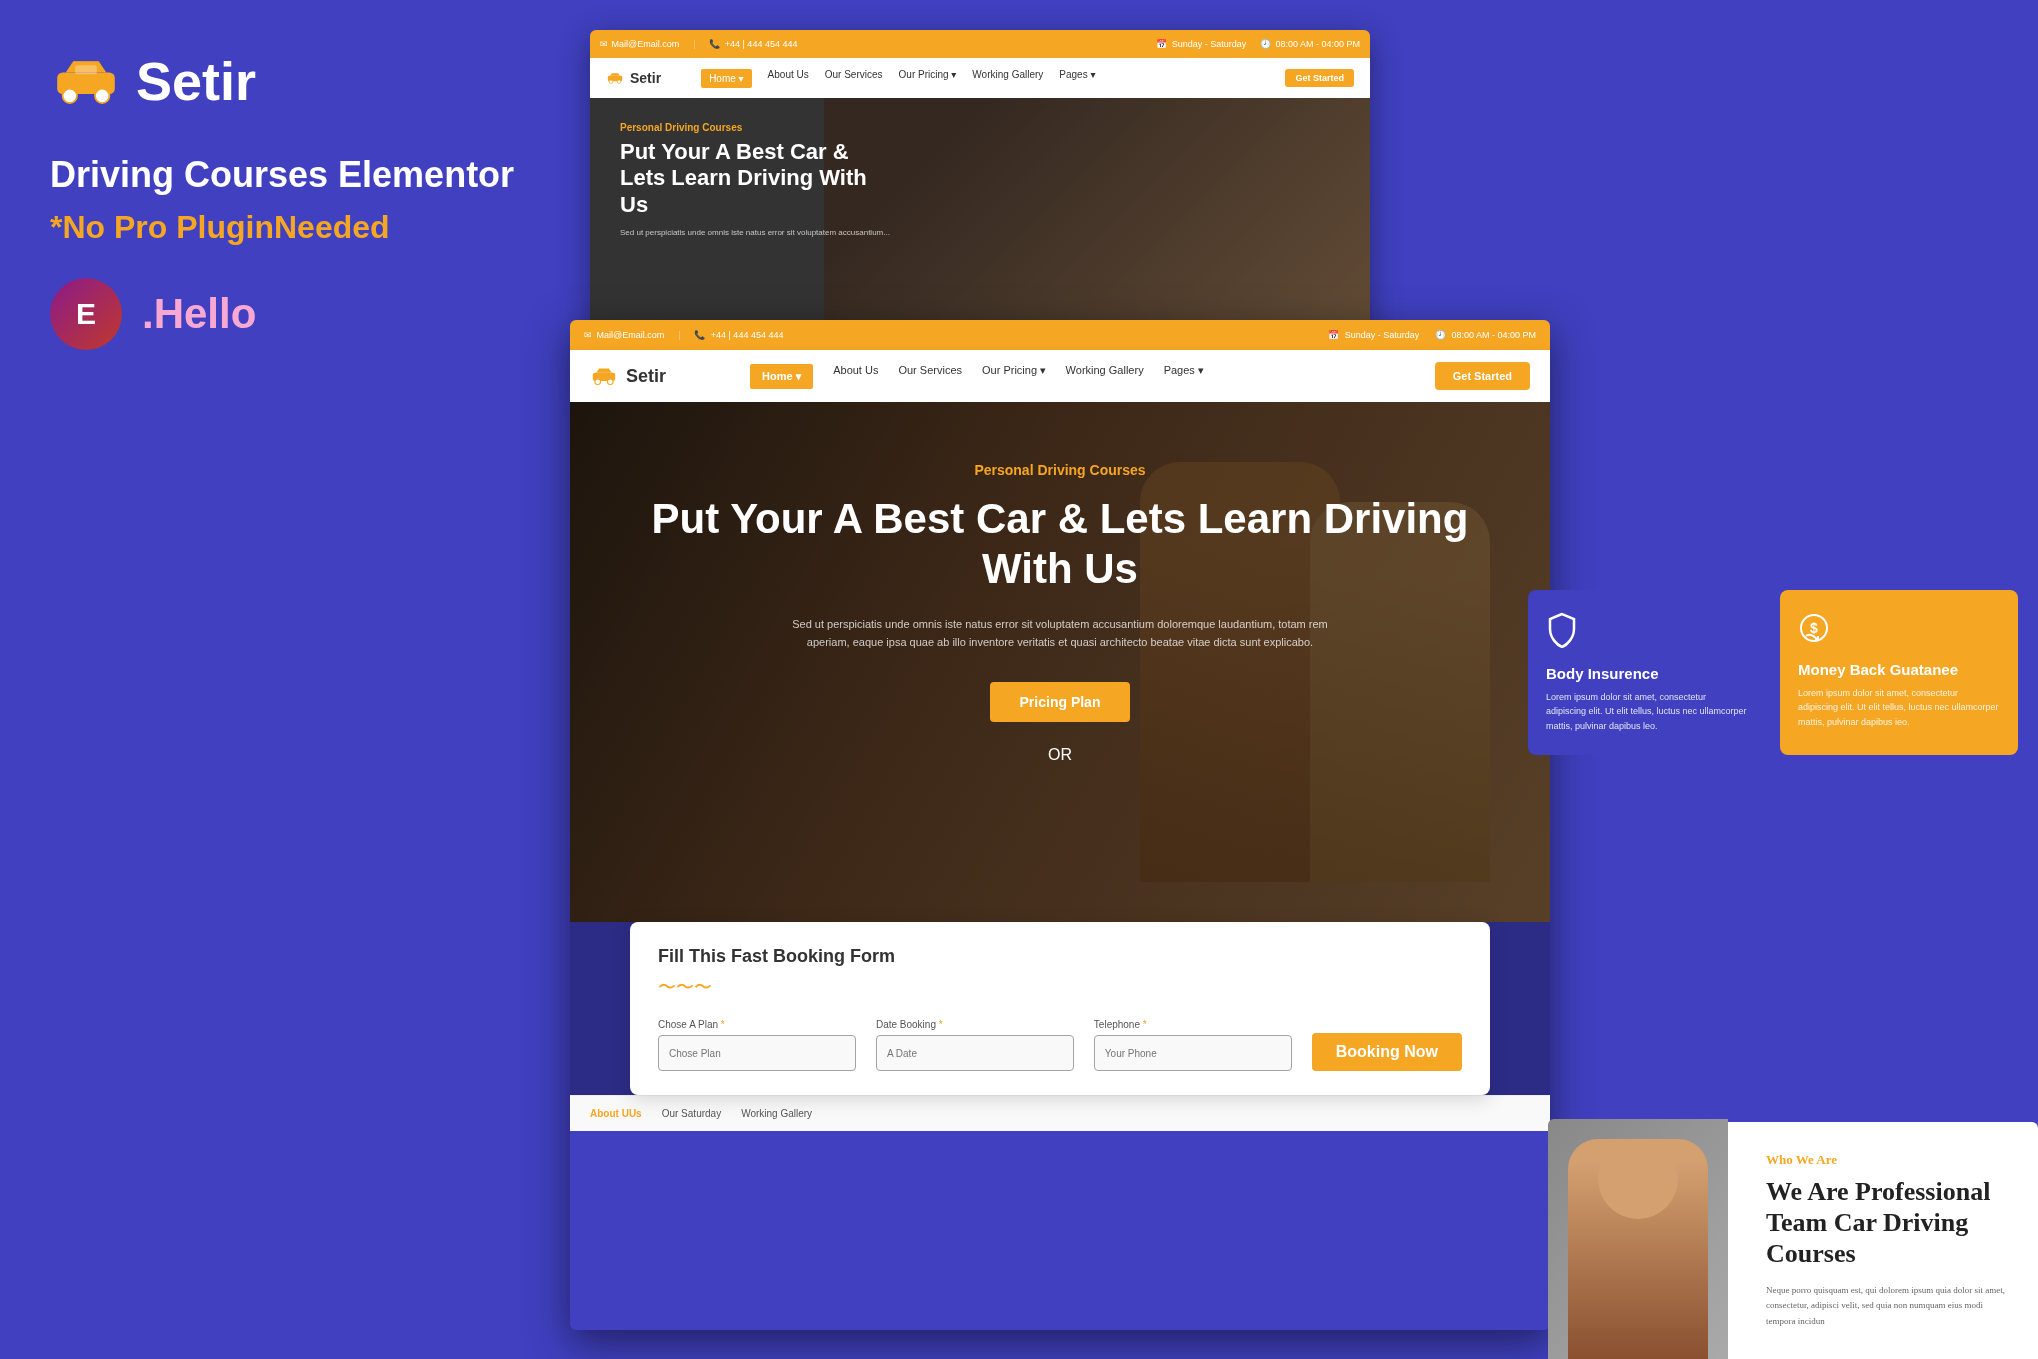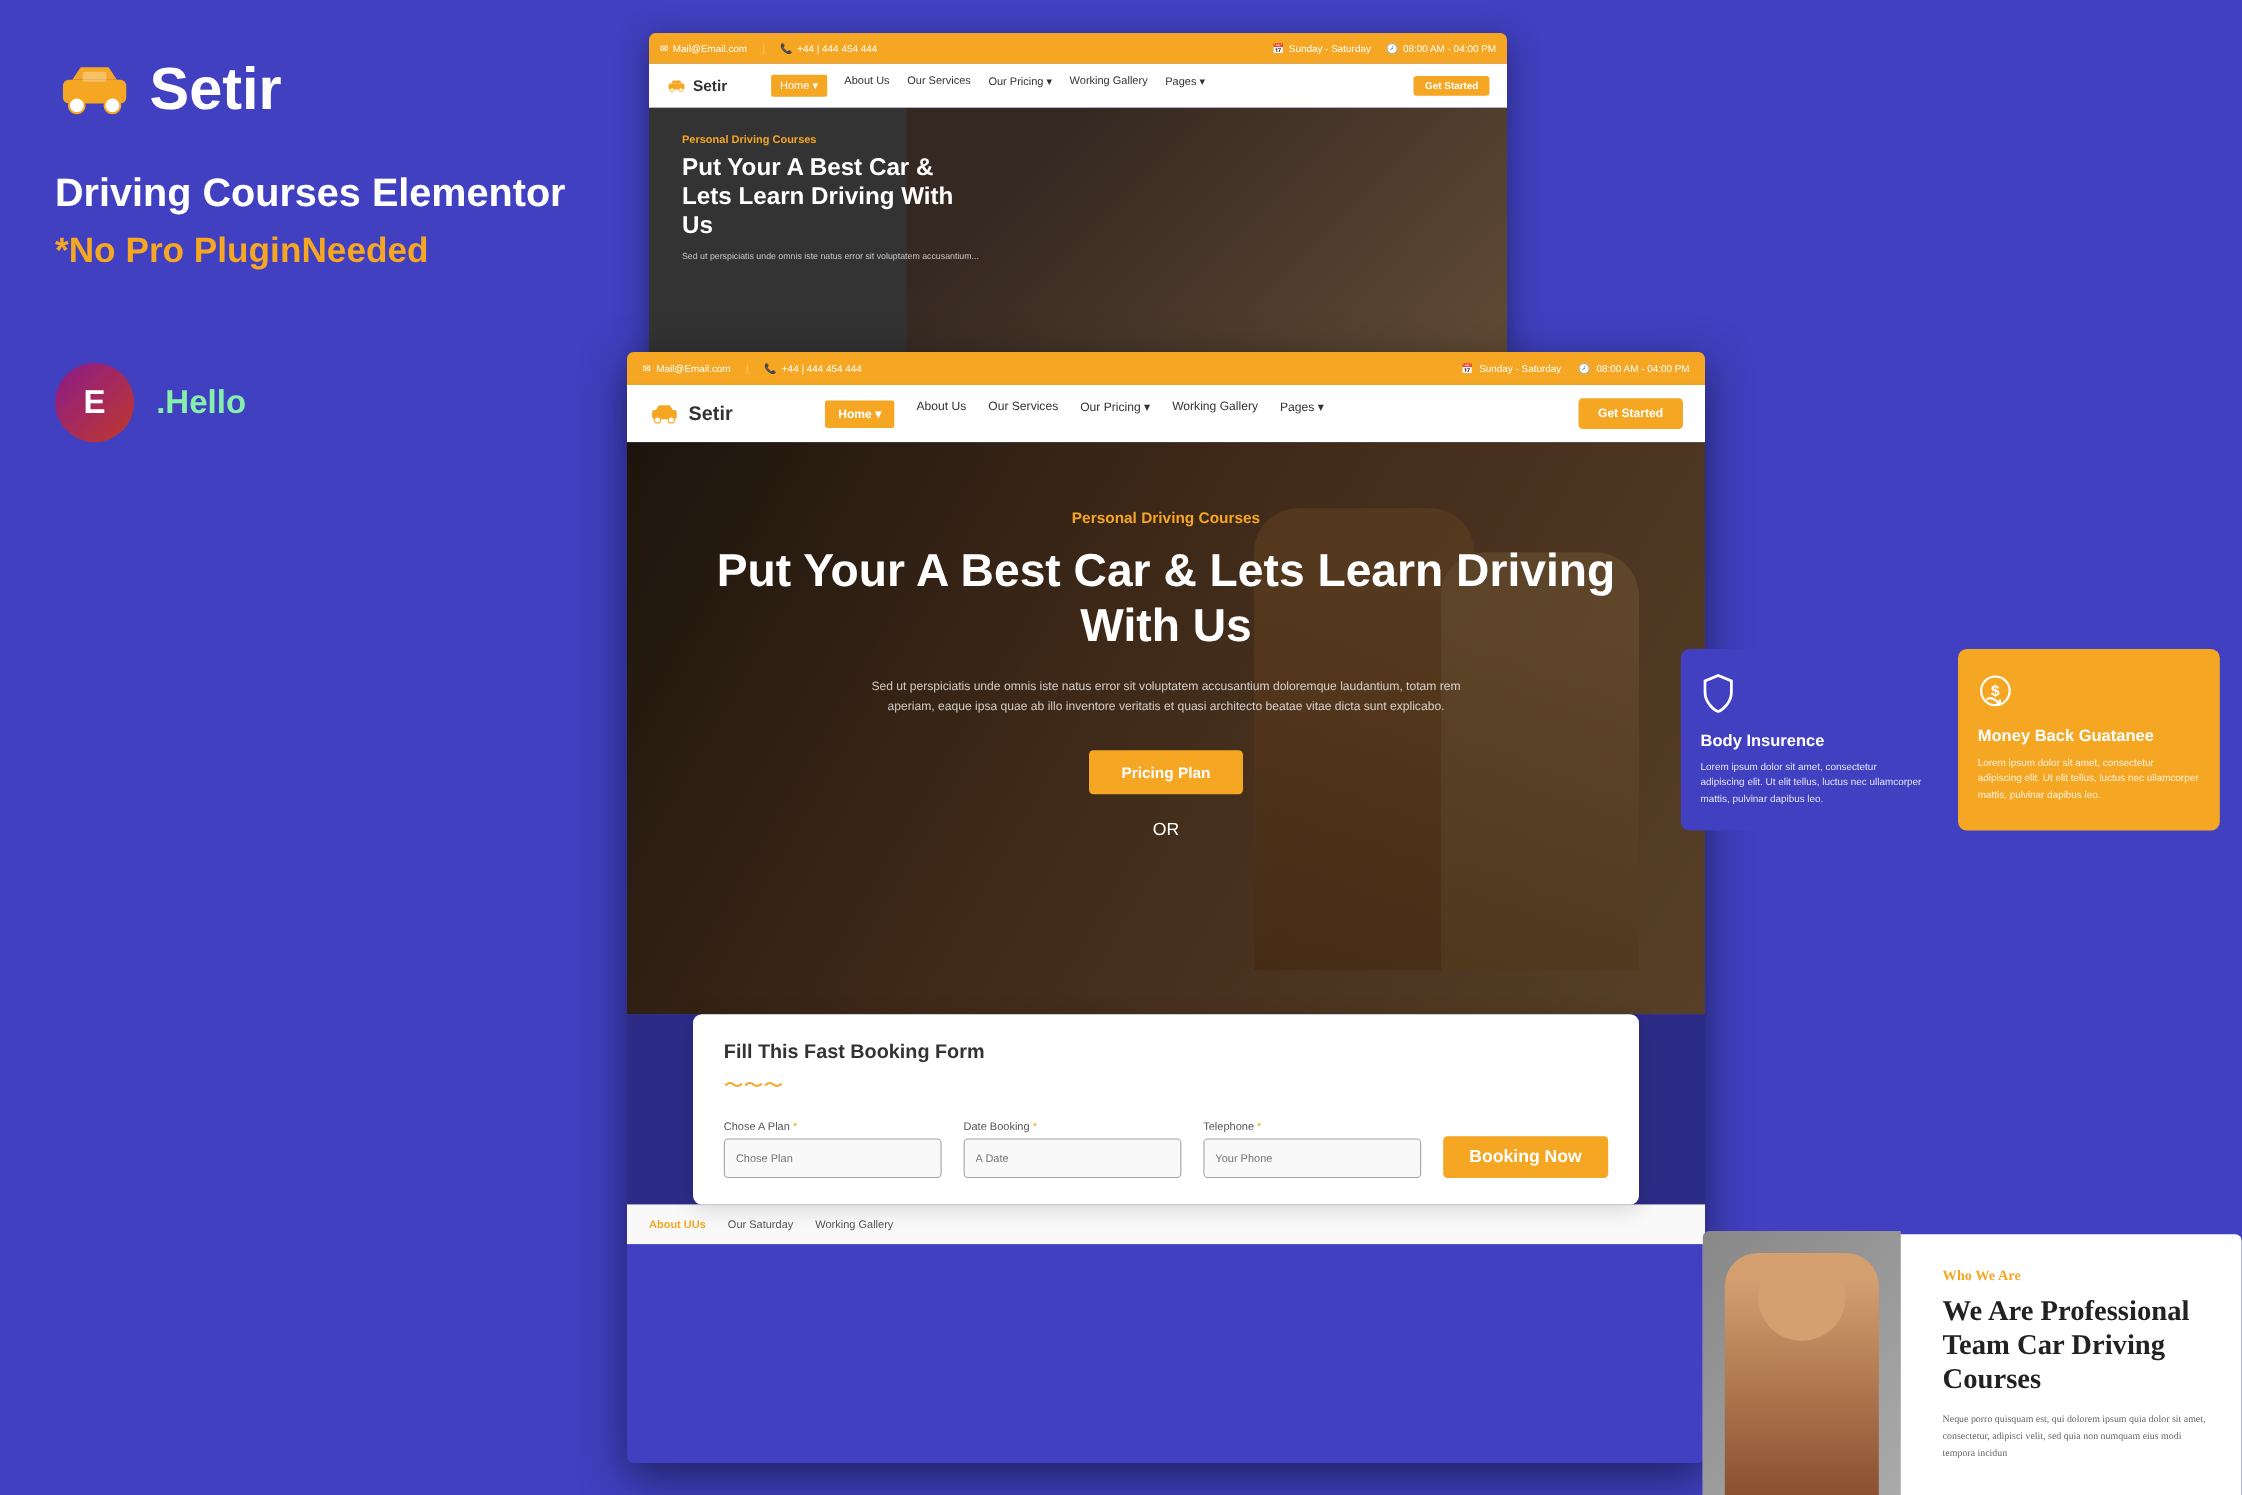--- a/index.html
+++ b/index.html
@@ -47,21 +47,21 @@
       font-weight: 700;
       color: #fff;
       line-height: 1.3;
       margin-bottom: 10px;
     }
 
     .tagline-sub {
       font-size: 32px;
       font-weight: 700;
       color: #f5a623;
-      margin-bottom: 84px;
+      margin-bottom: 32px;
     }
 
     .hello-row {
       display: flex;
       align-items: center;
       gap: 20px;
     }
 
     .elementor-icon {
       width: 72px;
@@ -70,23 +70,23 @@
       background: linear-gradient(135deg, #8b1a8b 0%, #c0392b 100%);
       display: flex;
       align-items: center;
       justify-content: center;
       color: #fff;
       font-size: 30px;
       font-weight: 700;
     }
 
     .hello-text {
-      font-size: 30px;
+      font-size: 42px;
       font-weight: 800;
-      color: #86efac;
+      color: #f9a8d4;
     }
 
     
     .right-section {
       position: absolute;
       top: 0;
       left: 570px;
       right: 0;
       height: 1359px;
     }

